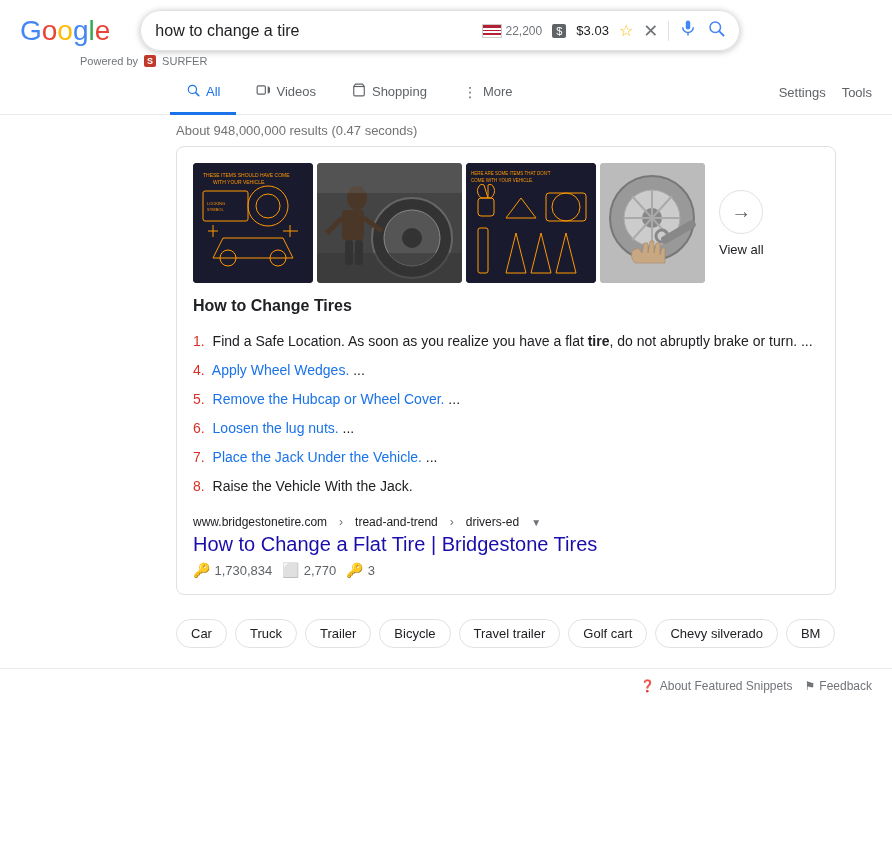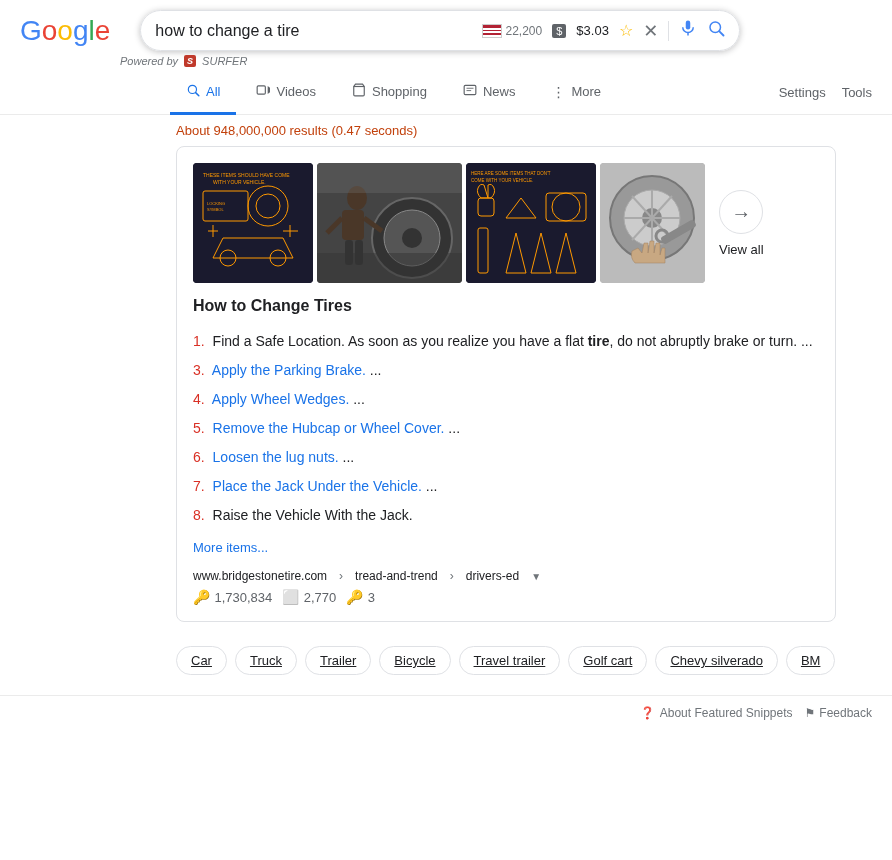--- a/index.html
+++ b/index.html
@@ -23,33 +23,33 @@
     .flag-icon { width: 20px; height: 14px; background: linear-gradient(to bottom, #B22234 0%, #B22234 23%, #fff 23%, #fff 38%, #B22234 38%, #B22234 54%, #fff 54%, #fff 69%, #B22234 69%, #B22234 85%, #fff 85%, #fff 100%); border: 1px solid #ccc; display: inline-block; font-size: 10px; }
     .dollar-badge { background: #5f6368; color: #fff; font-size: 11px; padding: 1px 4px; border-radius: 2px; }
     .price-val { font-size: 13px; color: #202124; }
     .star-icon { color: #fbbc05; font-size: 16px; }
     .clear-icon { color: #70757a; cursor: pointer; font-size: 18px; }
     .divider-v { width: 1px; height: 20px; background: #dfe1e5; }
     .mic-icon { color: #4285F4; font-size: 18px; cursor: pointer; }
     .search-icon-btn { color: #4285F4; font-size: 18px; cursor: pointer; }
 
     
-    .surfer-bar { padding: 4px 20px 4px 120px; font-size: 11px; color: #70757a; display: flex; align-items: center; gap: 6px; font-style: italic; }
+    .surfer-bar { padding: 4px 20px 4px 80px; font-size: 11px; color: #70757a; display: flex; align-items: center; gap: 6px; }
     .surfer-logo { background: #c0392b; color: #fff; font-size: 9px; padding: 1px 3px; border-radius: 2px; font-weight: bold; }
 
     
     .nav-tabs { display: flex; align-items: center; padding: 0 20px 0 170px; border-bottom: 1px solid #ebebeb; gap: 4px; }
     .nav-tab { display: flex; align-items: center; gap: 6px; padding: 12px 16px; cursor: pointer; color: #5f6368; font-size: 13px; border-bottom: 3px solid transparent; margin-bottom: -1px; text-decoration: none; white-space: nowrap; }
     .nav-tab.active { color: #1a73e8; border-bottom-color: #1a73e8; }
     .nav-tab-icon { font-size: 14px; }
     .nav-settings { margin-left: auto; display: flex; gap: 16px; }
     .nav-settings a { color: #5f6368; text-decoration: none; font-size: 13px; cursor: pointer; }
 
     
-    .results-count { padding: 8px 20px 8px 176px; font-size: 13px; color: #c2410c; }
+    .results-count { padding: 8px 20px 8px 176px; font-size: 13px; color: #737373; }
 
     
     .main-content { padding: 0 20px 0 176px; max-width: 860px; }
 
     
     .snippet-card { border: 1px solid #dfe1e5; border-radius: 8px; padding: 16px; margin-bottom: 20px; max-width: 660px; }
 
     
     .images-row { display: flex; gap: 4px; margin-bottom: 14px; align-items: center; }
     .img-placeholder { background: #1a1a2e; border-radius: 4px; overflow: hidden; flex-shrink: 0; }
@@ -74,21 +74,21 @@
 
     
     .result-title-link { display: block; font-size: 20px; color: #1a0dab; text-decoration: none; margin-top: 4px; }
 
     
     .stats-row { display: flex; align-items: center; gap: 10px; margin-top: 6px; font-size: 13px; color: #5f6368; }
     .stat-item { display: flex; align-items: center; gap: 4px; }
     .stat-icon { font-size: 14px; }
 
     
-    .related-row { display: flex; gap: 8px; flex-wrap: nowrap; margin-top: 24px; overflow: hidden; text-decoration: underline; }
+    .related-row { display: flex; gap: 8px; flex-wrap: nowrap; margin-top: 24px; overflow: hidden; }
     .related-chip { border: 1px solid #dfe1e5; border-radius: 20px; padding: 6px 14px; font-size: 13px; color: #202124; cursor: pointer; white-space: nowrap; }
 
     
     .footer { display: flex; justify-content: flex-end; align-items: center; padding: 10px 20px; border-top: 1px solid #ebebeb; margin-top: 20px; gap: 12px; }
     .footer-link { font-size: 12px; color: #70757a; cursor: pointer; display: flex; align-items: center; gap: 4px; text-decoration: none; }
 
     
     .car-diagram { width: 120px; height: 120px; }
   </style>
 </head>
@@ -164,30 +164,20 @@
   <a class="nav-tab">
     <span class="nav-tab-icon">
       <svg width="14" height="14" viewBox="0 0 24 24" fill="none">
           <path d="M6 2L3 6v14a2 2 0 0 0 2 2h14a2 2 0 0 0 2-2V6l-3-4z" stroke="#5f6368" stroke-width="2"></path>
           <line x1="3" y1="6" x2="21" y2="6" stroke="#5f6368" stroke-width="2"></line>
         </svg>
     </span>
     <span>Shopping</span>
   </a>
   <a class="nav-tab">
-    <span class="nav-tab-icon">
-      <svg width="14" height="14" viewBox="0 0 24 24" fill="none">
-          <rect x="2" y="4" width="20" height="16" rx="2" stroke="#5f6368" stroke-width="2"></rect>
-          <line x1="6" y1="9" x2="18" y2="9" stroke="#5f6368" stroke-width="1.5"></line>
-          <line x1="6" y1="13" x2="14" y2="13" stroke="#5f6368" stroke-width="1.5"></line>
-        </svg>
-    </span>
-    <span>News</span>
-  </a>
-  <a class="nav-tab">
     <span class="nav-tab-icon">⋮</span>
     <span>More</span>
   </a>
   <div class="nav-settings">
     <a>Settings</a>
     <a>Tools</a>
   </div>
 </div>
 
 <div class="results-count">About 948,000,000 results (0.47 seconds)</div>
@@ -287,25 +277,20 @@
     </div>
 
     <div class="snippet-title">How to Change Tires</div>
 
     <ol class="steps-list">
       <li>
         <span class="num">1.</span>
         <span>Find a Safe Location. As soon as you realize you have a flat <strong>tire</strong>, do not abruptly brake or turn. ...</span>
       </li>
       <li>
-        <span class="num">3.</span>
-        <a class="step-link">Apply the Parking Brake.</a>
-        <span> ...</span>
-      </li>
-      <li>
         <span class="num">4.</span>
         <a class="step-link">Apply Wheel Wedges.</a>
         <span> ...</span>
       </li>
       <li>
         <span class="num">5.</span>
         <a class="step-link">Remove the Hubcap or Wheel Cover.</a>
         <span> ...</span>
       </li>
       <li>
@@ -317,31 +302,31 @@
         <span class="num">7.</span>
         <a class="step-link">Place the Jack Under the Vehicle.</a>
         <span> ...</span>
       </li>
       <li>
         <span class="num">8.</span>
         <span>Raise the Vehicle With the Jack.</span>
       </li>
     </ol>
 
-    <a class="more-items">More items...</a>
 
     <div class="source-line">
       <span class="source-url">www.bridgestonetire.com</span>
       <span class="breadcrumb-sep">›</span>
       <span>tread-and-trend</span>
       <span class="breadcrumb-sep">›</span>
       <span>drivers-ed</span>
       <span class="dropdown-arrow">▼</span>
     </div>
 
+    <a class="result-title-link">How to Change a Flat Tire | Bridgestone Tires</a>
 
     <div class="stats-row">
       <span class="stat-item">
         <span class="stat-icon">🔑</span>
         <span>1,730,834</span>
       </span>
       <span class="stat-item">
         <span class="stat-icon">⬜</span>
         <span>2,770</span>
       </span>

